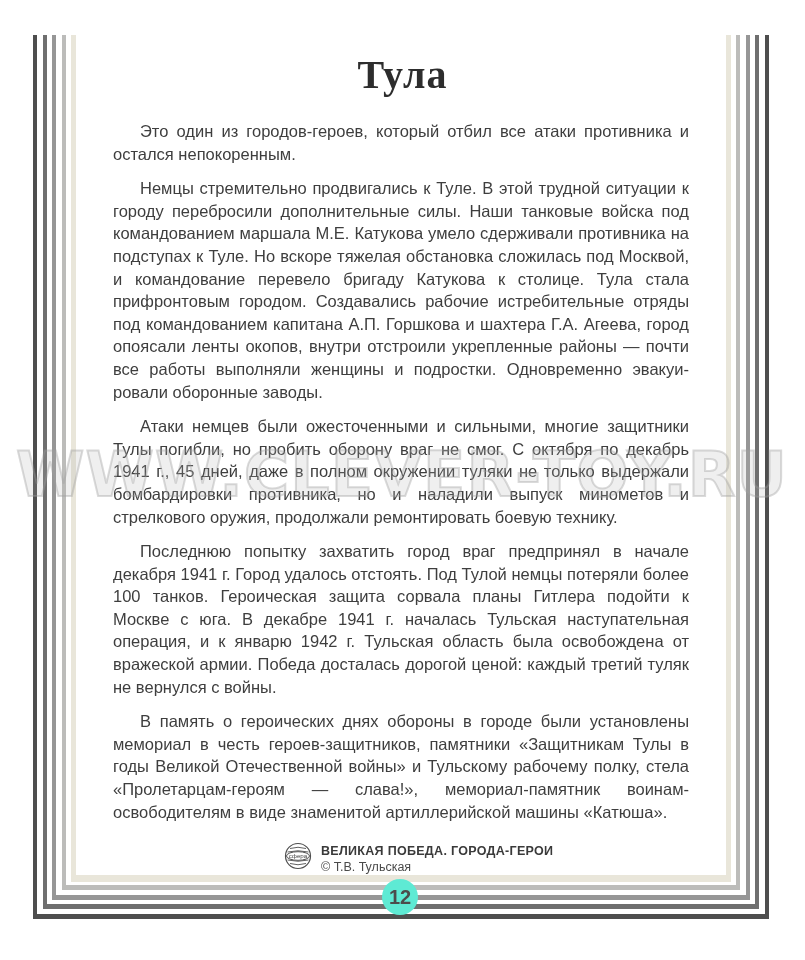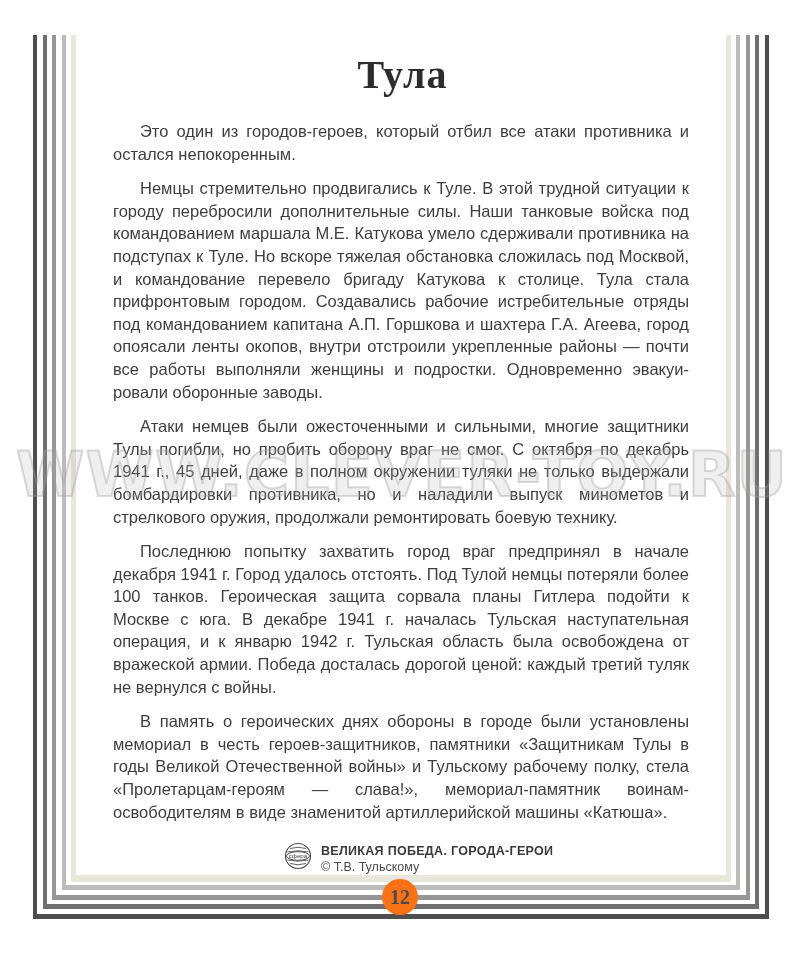--- a/index.html
+++ b/index.html
@@ -86,30 +86,29 @@
   .imprint .copyright {
     font-size: 12.5px;
     color: #4a4a4a;
     margin-top: 2px;
   }
 
   .page-number {
     position: absolute;
     left: 382px; top: 879px;
     width: 36px; height: 36px;
-    background: #f97316;
+    background: #5eead4;
     border-radius: 50%;
     display: flex;
     align-items: center;
     justify-content: center;
     font-size: 20px;
     font-weight: bold;
     color: #4c4c4c;
     z-index: 7;
-    font-family: Liberation Serif, serif;
   }
 </style>
 </head>
 <body>
 
 <div class="page">
 
   <div class="frame f0" style="border-color: rgb(78, 78, 78);"></div>
   <div class="frame f1" style="border-color: rgb(111, 111, 111);"></div>
   <div class="frame f2" style="border-color: rgb(150, 150, 150);"></div>
@@ -135,19 +134,19 @@
         <path d="M6 6.5 Q14 4 22 6.5" fill="none" stroke="#4f4f4f" stroke-width="0.9"></path>
         <path d="M3.5 10 Q14 7.5 24.5 10" fill="none" stroke="#4f4f4f" stroke-width="0.9"></path>
         <path d="M3.5 18 Q14 20.5 24.5 18" fill="none" stroke="#4f4f4f" stroke-width="0.9"></path>
         <path d="M6 21.5 Q14 24 22 21.5" fill="none" stroke="#4f4f4f" stroke-width="0.9"></path>
         <ellipse cx="14" cy="14" rx="11.5" ry="4.3" fill="#ffffff" stroke="#4f4f4f" stroke-width="1"></ellipse>
         <text x="14" y="16.2" font-size="6.2" text-anchor="middle" fill="#3f3f3f" font-family="Liberation Sans, sans-serif">сфера</text>
       </svg>
     </span>
     <span class="imprint">
       <div class="series">ВЕЛИКАЯ ПОБЕДА. ГОРОДА-ГЕРОИ</div>
-      <div class="copyright">© Т.В. Тульскому</div>
+      <div class="copyright">© Т.В. Тульская</div>
     </span>
   </div>
 
   <div class="page-number">12</div>
 
 </div>
 
 </body></html>

